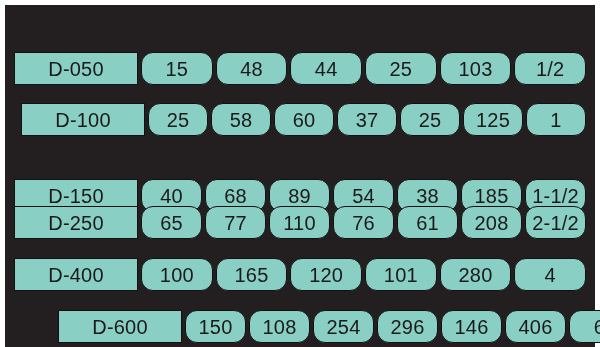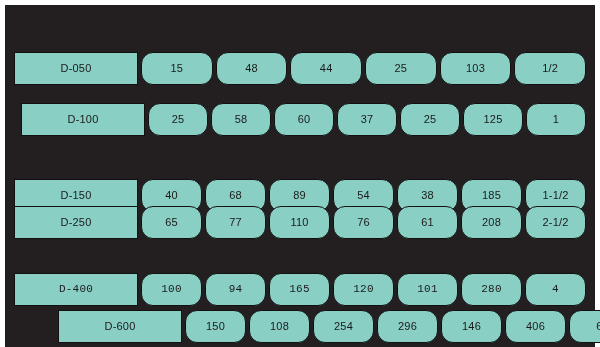--- a/index.html
+++ b/index.html
@@ -32,21 +32,21 @@
     box-sizing: border-box;
   }
   .cell {
     position: relative;
     background: #8acfc4;
     border: 1.5px solid #111111;
     box-sizing: border-box;
     display: flex;
     align-items: center;
     justify-content: center;
-    font-size: 11px;
+    font-size: 20px;
     color: #1a1a1a;
     letter-spacing: 0.2px;
     margin-right: 3px;
     line-height: 1;
   }
   .cell:last-child { margin-right: 0; }
   .cell.label { flex: 0 0 124px; }
   .cell.num   { flex: 1 1 0; border-radius: 12px; }
 </style>
 </head>
@@ -91,24 +91,23 @@
       <div class="cell label">D-250</div>
       <div class="cell num">65</div>
       <div class="cell num">77</div>
       <div class="cell num">110</div>
       <div class="cell num">76</div>
       <div class="cell num">61</div>
       <div class="cell num">208</div>
       <div class="cell num">2-1/2</div>
     </div>
 
-    <div class="row" style="top:268px;font-family:Liberation Mono, monospace;">
+    <div class="row" style="top:253px;">
       <div class="cell label">D-400</div>
       <div class="cell num">100</div>
-      <div class="cell num">94</div>
       <div class="cell num">165</div>
       <div class="cell num">120</div>
       <div class="cell num">101</div>
       <div class="cell num">280</div>
       <div class="cell num">4</div>
     </div>
 
     <div class="row" style="top:305px;margin-left:44px;">
       <div class="cell label">D-600</div>
       <div class="cell num">150</div>

